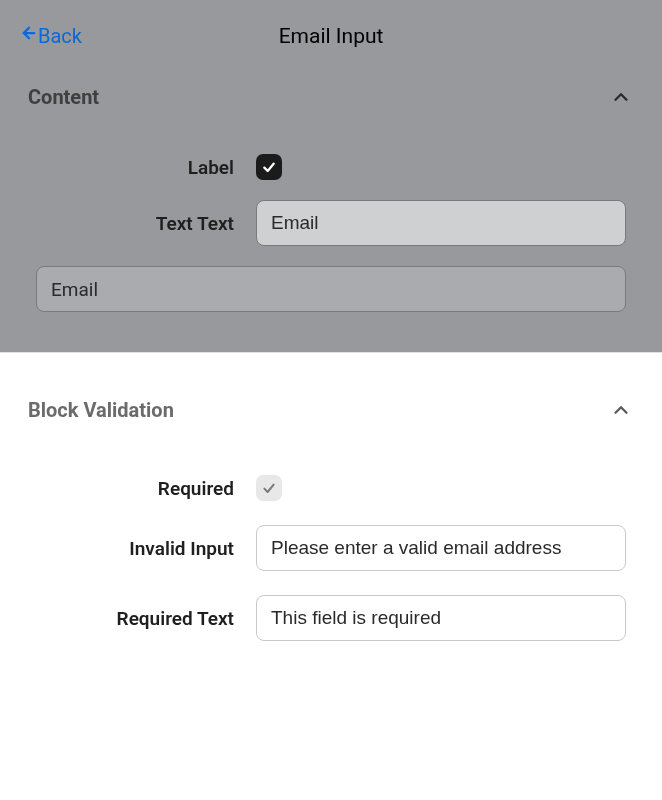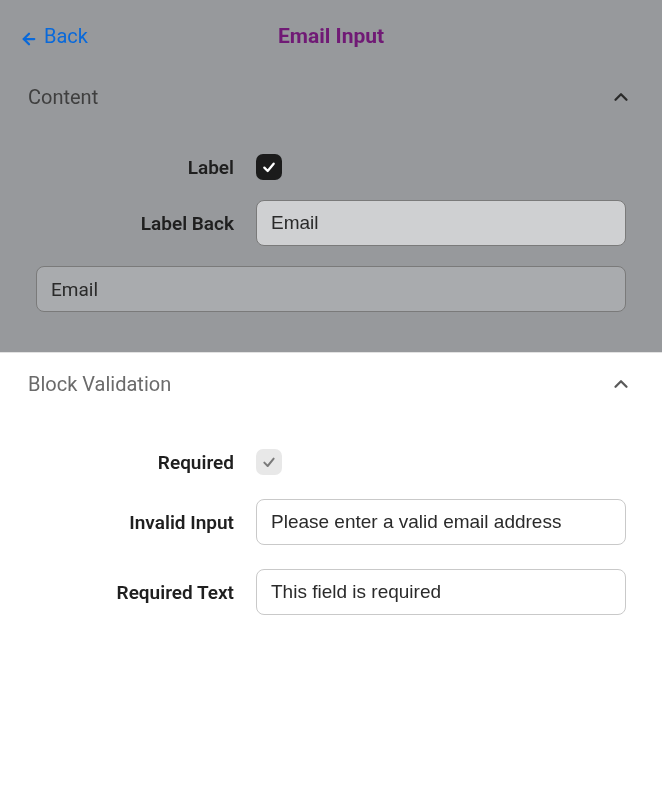--- a/index.html
+++ b/index.html
@@ -15,45 +15,44 @@
       padding-bottom: 40px;
     }
     .header {
       display: flex;
       align-items: center;
       padding: 24px 20px 18px 20px;
       position: relative;
     }
     .back-btn {
       display: flex;
-      align-items: flex-end;
-      gap: 6px;
+      align-items: flex-start;
       color: #0969da;
       font-size: 20px;
       cursor: pointer;
     }
     .back-btn svg { width: 18px; height: 18px; }
     .title {
       position: absolute;
       left: 50%;
       transform: translateX(-50%);
       font-size: 21px;
-      font-weight: 700;
-      color: #701a75;
+      font-weight: 400;
+      color: #000000;
     }
     .section-header {
       display: flex;
       justify-content: space-between;
       align-items: center;
       padding: 18px 28px 28px 28px;
     }
     .section-title {
       font-size: 20px;
       color: #3f3f3f;
-      font-weight: 400;
+      font-weight: 700;
     }
     .section-title.light {
       color: #6b6b6b;
     }
     .chevron {
       width: 26px;
       height: 26px;
       display: flex;
       align-items: center;
       justify-content: center;
@@ -124,21 +123,21 @@
       color: #2a2a2a;
       display: flex;
       align-items: center;
       cursor: pointer;
     }
     .bottom-section {
       background: #fff;
       border-top: 1px solid #e2e2e2;
     }
     .bottom-section .form-rows { gap: 24px; }
-    .bottom-section .section-header { padding-top: 18px; padding-bottom: 36px; }
+    .bottom-section .section-header { padding-top: 44px; padding-bottom: 36px; }
   </style>
 </head>
 <body>
 
 <div class="top-section">
   <div class="header">
     <div class="back-btn">
       <svg viewBox="0 0 24 24" fill="none" stroke="#0969da" stroke-width="3" stroke-linecap="round" stroke-linejoin="round">
           <line x1="19" y1="12" x2="5" y2="12"></line>
           <polyline points="12 19 5 12 12 5"></polyline>
@@ -163,21 +162,21 @@
       <div class="row-control">
         <div class="checkbox checked-dark">
           <svg viewBox="0 0 24 24" fill="none" stroke="#fff" stroke-width="3.5" stroke-linecap="round" stroke-linejoin="round">
               <polyline points="5 13 10 18 19 7"></polyline>
             </svg>
         </div>
       </div>
     </div>
 
     <div class="form-row">
-      <div class="row-label">Label Back</div>
+      <div class="row-label">Text Text</div>
       <div class="row-control">
         <input type="text" class="text-input" value="Email" style="">
       </div>
     </div>
 
 
     <div class="form-row">
       <div class="row-control">
         <div class="select-input">
           <span>Email</span>

